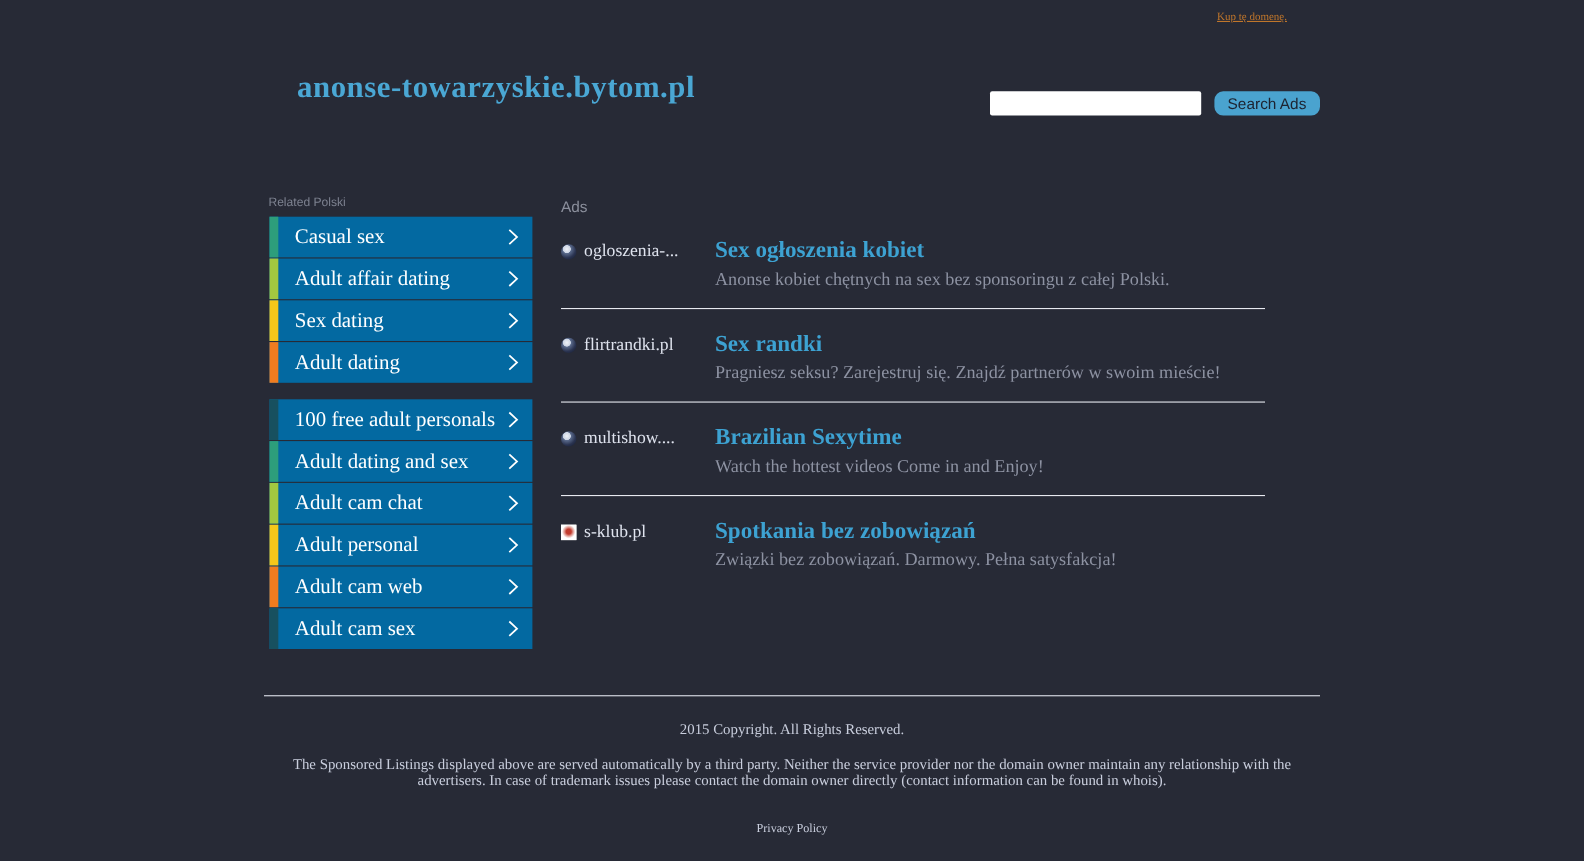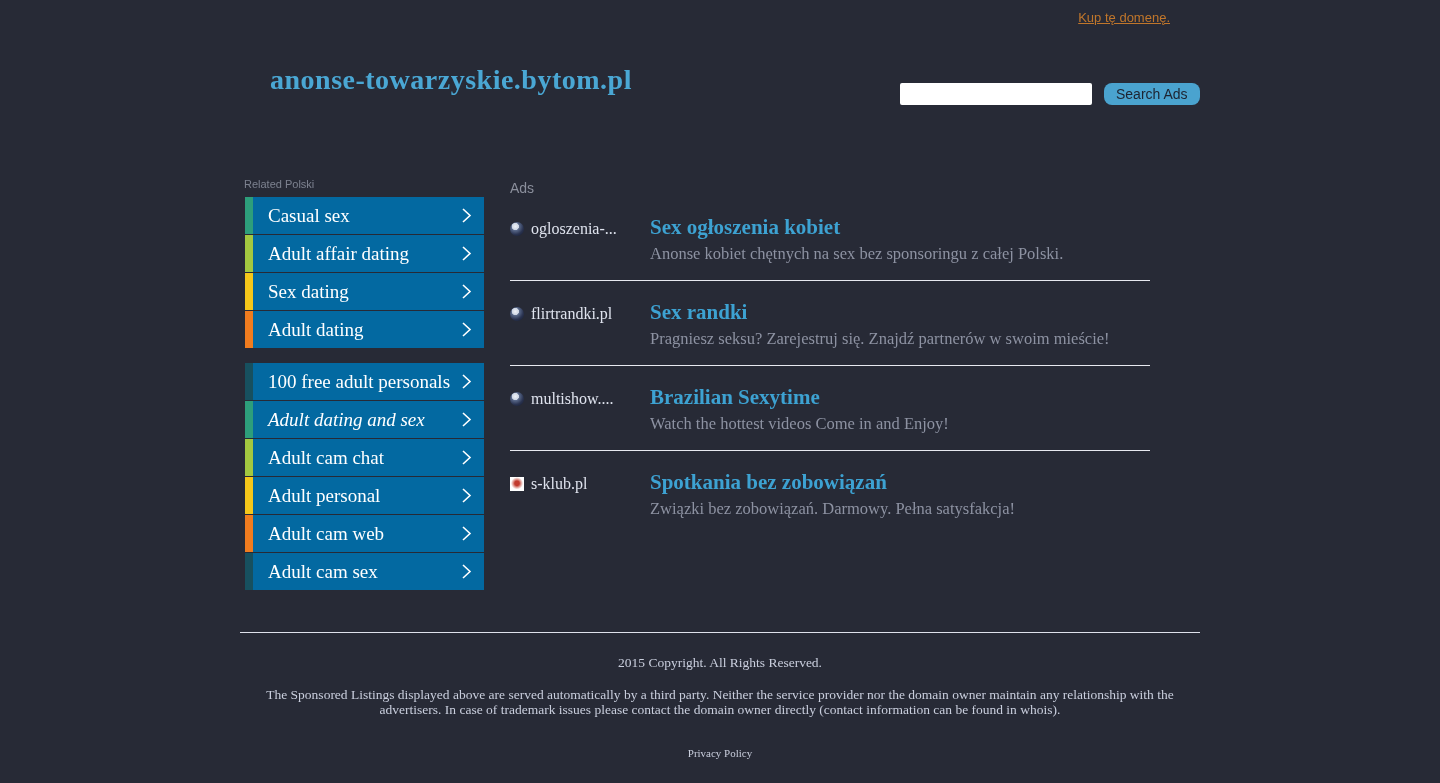--- a/index.html
+++ b/index.html
@@ -7,22 +7,22 @@
   body {
     background:#272a36;
     font-family:"Liberation Serif", serif;
     position:relative;
     overflow:hidden;
   }
 
   
   .buy-link {
     position:absolute; top:10px; right:270px;
-    font-family:Liberation Sans, sans-serif;
-    font-size:13px; color:#c0762b; text-decoration:underline; cursor:pointer;
+    font-family:Liberation Serif, serif;
+    font-size:10px; color:#c0762b; text-decoration:underline; cursor:pointer;
   }
 
   
   .domain-title {
     position:absolute; left:270px; top:64px;
     font-size:28px; font-weight:bold; color:#4aa7d4;
     letter-spacing:0.5px;
   }
   .search-area { position:absolute; left:900px; top:83px; width:344px; display:flex; }
   .search-input {
@@ -136,21 +136,21 @@
       </span>
   </div>
   <div class="side-item" style="border-left-color: rgb(23, 80, 95); margin-top: 15px;">
     <span class="lbl">100 free adult personals</span>
     <span class="chev">
         <svg width="11" height="17" viewBox="0 0 11 17">
           <polyline points="2,2 9,8.5 2,15" stroke="#ffffff" stroke-width="1.6" fill="none"></polyline>
         </svg>
       </span>
   </div>
-  <div class="side-item" style="border-left-color: rgb(45, 158, 123); font-style: italic;">
+  <div class="side-item" style="border-left-color: rgb(45, 158, 123);">
     <span class="lbl">Adult dating and sex</span>
     <span class="chev">
         <svg width="11" height="17" viewBox="0 0 11 17">
           <polyline points="2,2 9,8.5 2,15" stroke="#ffffff" stroke-width="1.6" fill="none"></polyline>
         </svg>
       </span>
   </div>
   <div class="side-item" style="border-left-color: rgb(163, 200, 64);">
     <span class="lbl">Adult cam chat</span>
     <span class="chev">

